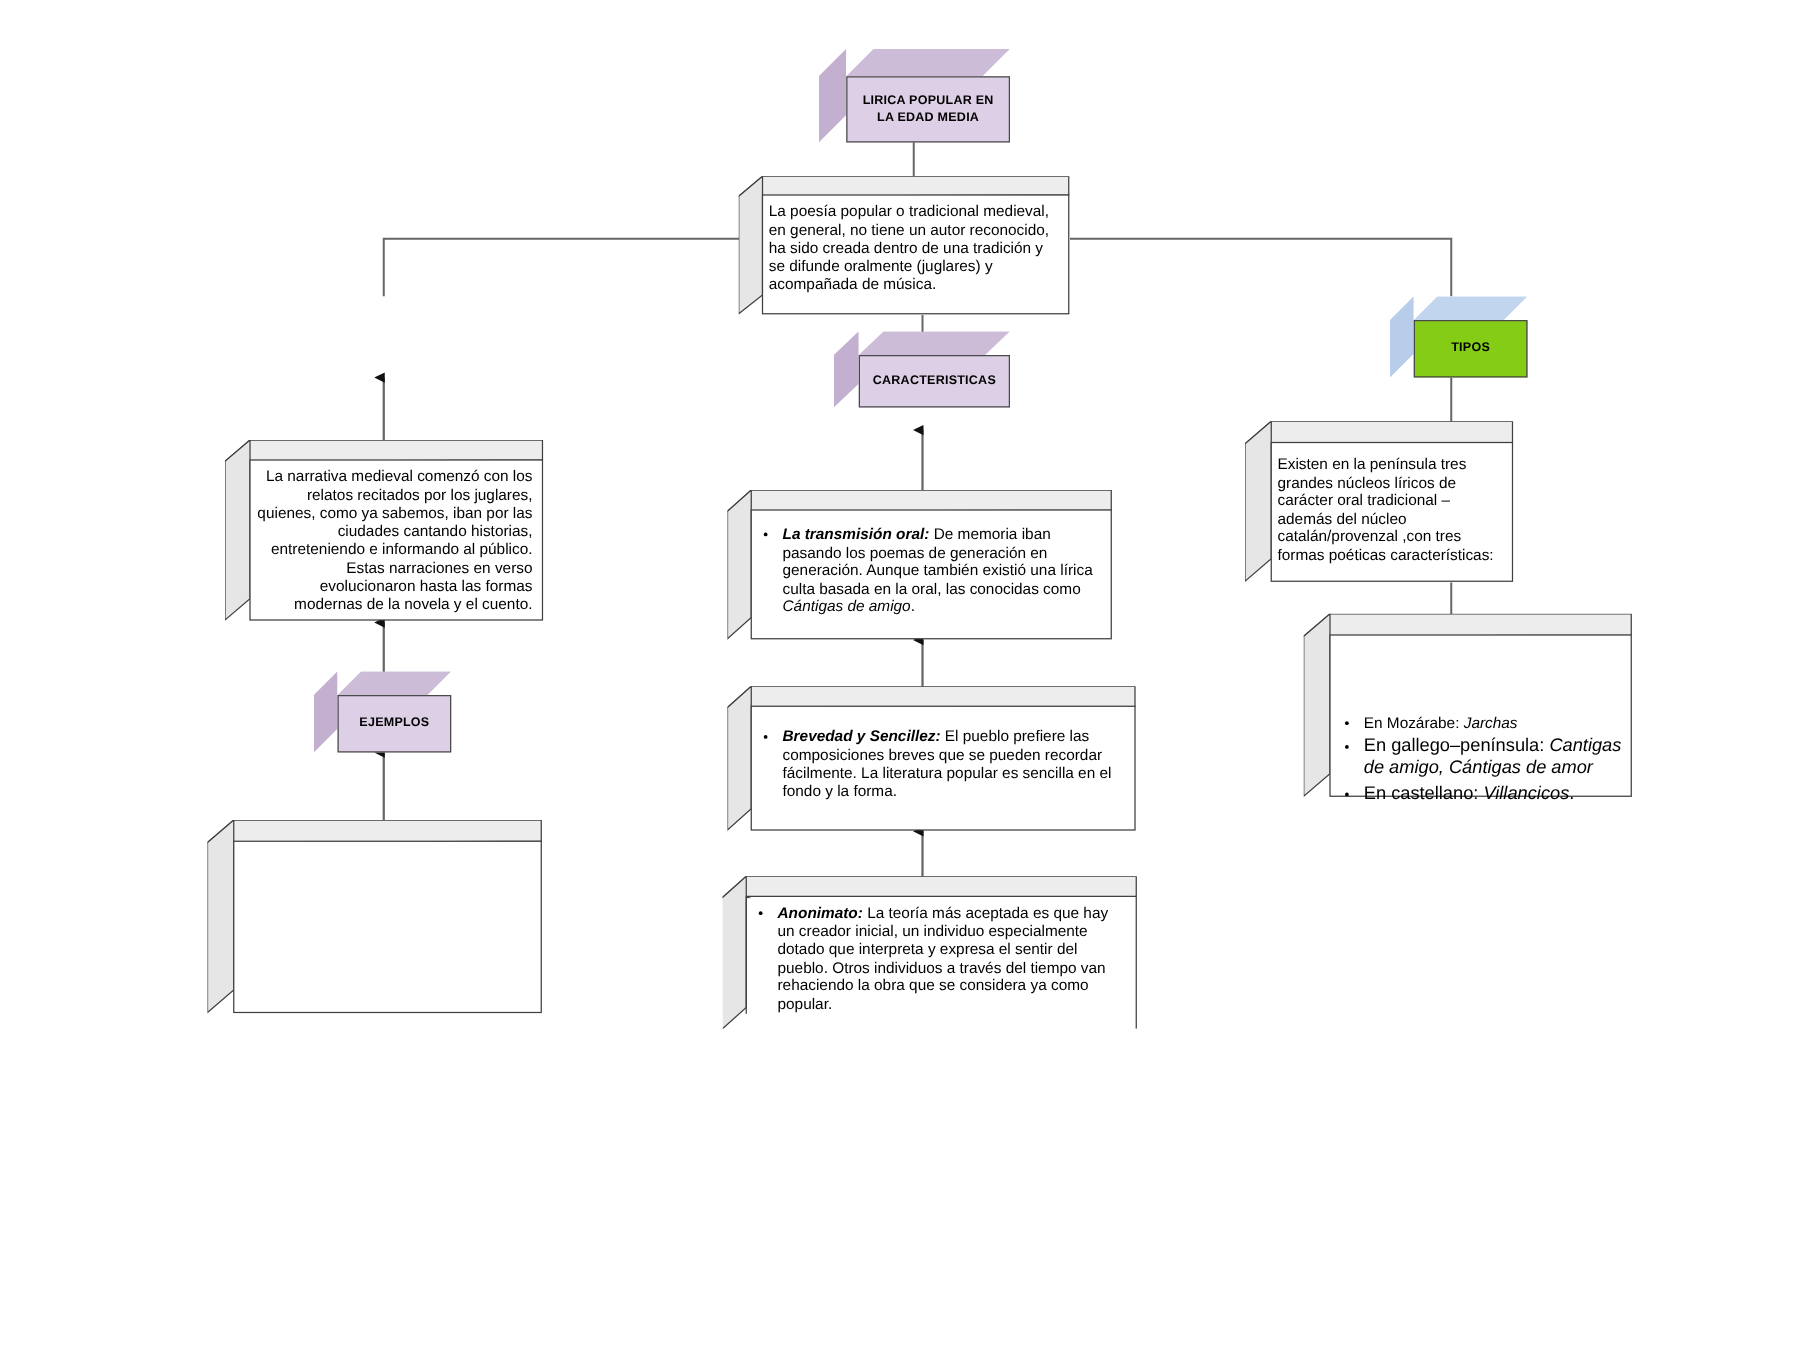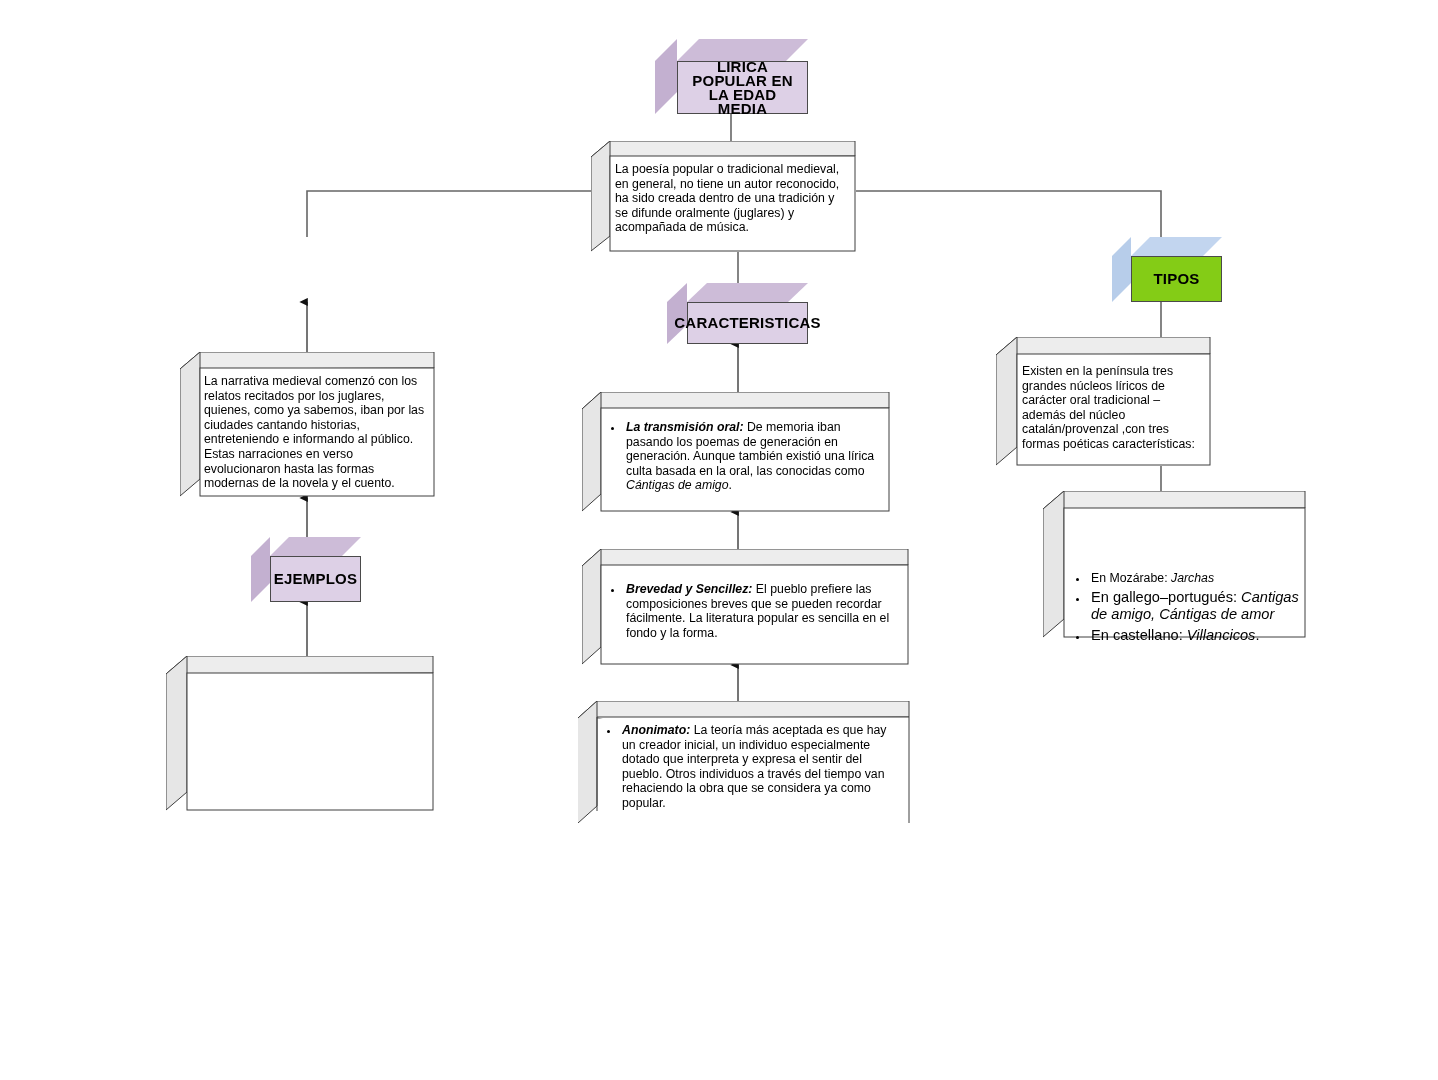--- a/index.html
+++ b/index.html
@@ -51,21 +51,21 @@
     text-align: center;
   }
   .node3d .topface,
   .node3d .sideface {
     border: 0;
   }
 
   
   .cube-label {
     font-weight: bold;
-    font-size: 15px;
+    font-size: 10px;
     line-height: 14px;
     letter-spacing: 0.2px;
     padding: 0 6px;
   }
 
   
   .textbox {
     position: absolute;
     z-index: 2;
   }
@@ -167,21 +167,21 @@
     </div>
   </div>
 
 
   <div class="textbox" style="left:180px; top:352px; width:255px; height:145px;">
     <svg width="255" height="145" style="position:absolute;left:0;top:0;">
       <polygon points="0,17 20,0 254,0 254,16" fill="#ededed" stroke="#3f3f3f" stroke-width="1"></polygon>
       <polygon points="0,17 20,0 20,127 0,144" fill="#e6e6e6" stroke="#3f3f3f" stroke-width="1"></polygon>
       <rect x="20" y="16" width="234" height="128" fill="#ffffff" stroke="#3f3f3f" stroke-width="1"></rect>
     </svg>
-    <div class="tb-body" style="left:24px; top:22px; width:222px;">
+    <div class="tb-body" style="left:24px; top:22px; width:222px;text-align:right;">
       <p>La narrativa medieval comenzó con los relatos recitados por los juglares, quienes, como ya sabemos, iban por las ciudades cantando historias, entreteniendo e informando al público. Estas narraciones en verso evolucionaron hasta las formas modernas de la novela y el cuento.</p>
     </div>
   </div>
 
   <div class="node3d" style="left:251px; top:537px; width:110px; height:65px;">
     <div class="topface" style="left:0; top:0; width:91px; height:19px;
                 background:#cdbcd8;
                 clip-path: polygon(0 100%, 19px 0, 100% 0, calc(100% - 19px) 100%);
                 transform: translateX(19px);"></div>
     <div class="sideface" style="left:0; top:0; width:20px; height:65px;
@@ -193,21 +193,21 @@
   </div>
 
   <div class="textbox" style="left:166px; top:656px; width:268px; height:155px;">
     <svg width="268" height="155" style="position:absolute;left:0;top:0;">
       <polygon points="0,18 21,0 267,0 267,17" fill="#ededed" stroke="#3f3f3f" stroke-width="1"></polygon>
       <polygon points="0,18 21,0 21,136 0,154" fill="#e6e6e6" stroke="#3f3f3f" stroke-width="1"></polygon>
       <rect x="21" y="17" width="246" height="137" fill="#ffffff" stroke="#3f3f3f" stroke-width="1"></rect>
     </svg>
   </div>
 
-  <div class="node3d" style="left:667px; top:283px; width:142px; height:61px;">
+  <div class="node3d" style="left:667px; top:265px; width:142px; height:61px;">
     <div class="topface" style="left:0; top:0; width:121px; height:19px;
                 background:#cdbcd8;
                 clip-path: polygon(0 100%, 20px 0, 100% 0, calc(100% - 20px) 100%);
                 transform: translateX(20px);"></div>
     <div class="sideface" style="left:0; top:0; width:21px; height:61px;
                 background:#c3b0d0;
                 clip-path: polygon(0 19px, 20px 0, 20px 42px, 0 100%);"></div>
     <div class="frontface" style="left:20px; top:19px; width:121px; height:42px; background:#ddd0e6;">
       <div class="cube-label">CARACTERISTICAS</div>
     </div>
@@ -288,21 +288,21 @@
       <polygon points="0,18 21,0 262,0 262,17" fill="#ededed" stroke="#3f3f3f" stroke-width="1"></polygon>
       <polygon points="0,18 21,0 21,128 0,146" fill="#e6e6e6" stroke="#3f3f3f" stroke-width="1"></polygon>
       <rect x="21" y="17" width="241" height="129" fill="#ffffff" stroke="#3f3f3f" stroke-width="1"></rect>
     </svg>
     <div class="tb-body" style="left:28px; top:40px; width:232px;margin-top:40px;">
       <ul class="tb-list">
         <li>
           <span>En Mozárabe</span><span>: </span><span class="i">Jarchas</span>
         </li>
         <li class="big-line">
-          <span>En gallego–portugués</span><span>: </span><span class="i">Cantigas de amigo, Cántigas de amor</span>
+          <span>En gallego–península</span><span>: </span><span class="i">Cantigas de amigo, Cántigas de amor</span>
         </li>
         <li class="big-line">
           <span>En castellano</span><span>: </span><span class="i">Villancicos</span><span>.</span>
         </li>
       </ul>
     </div>
   </div>
 
 </div>
 

